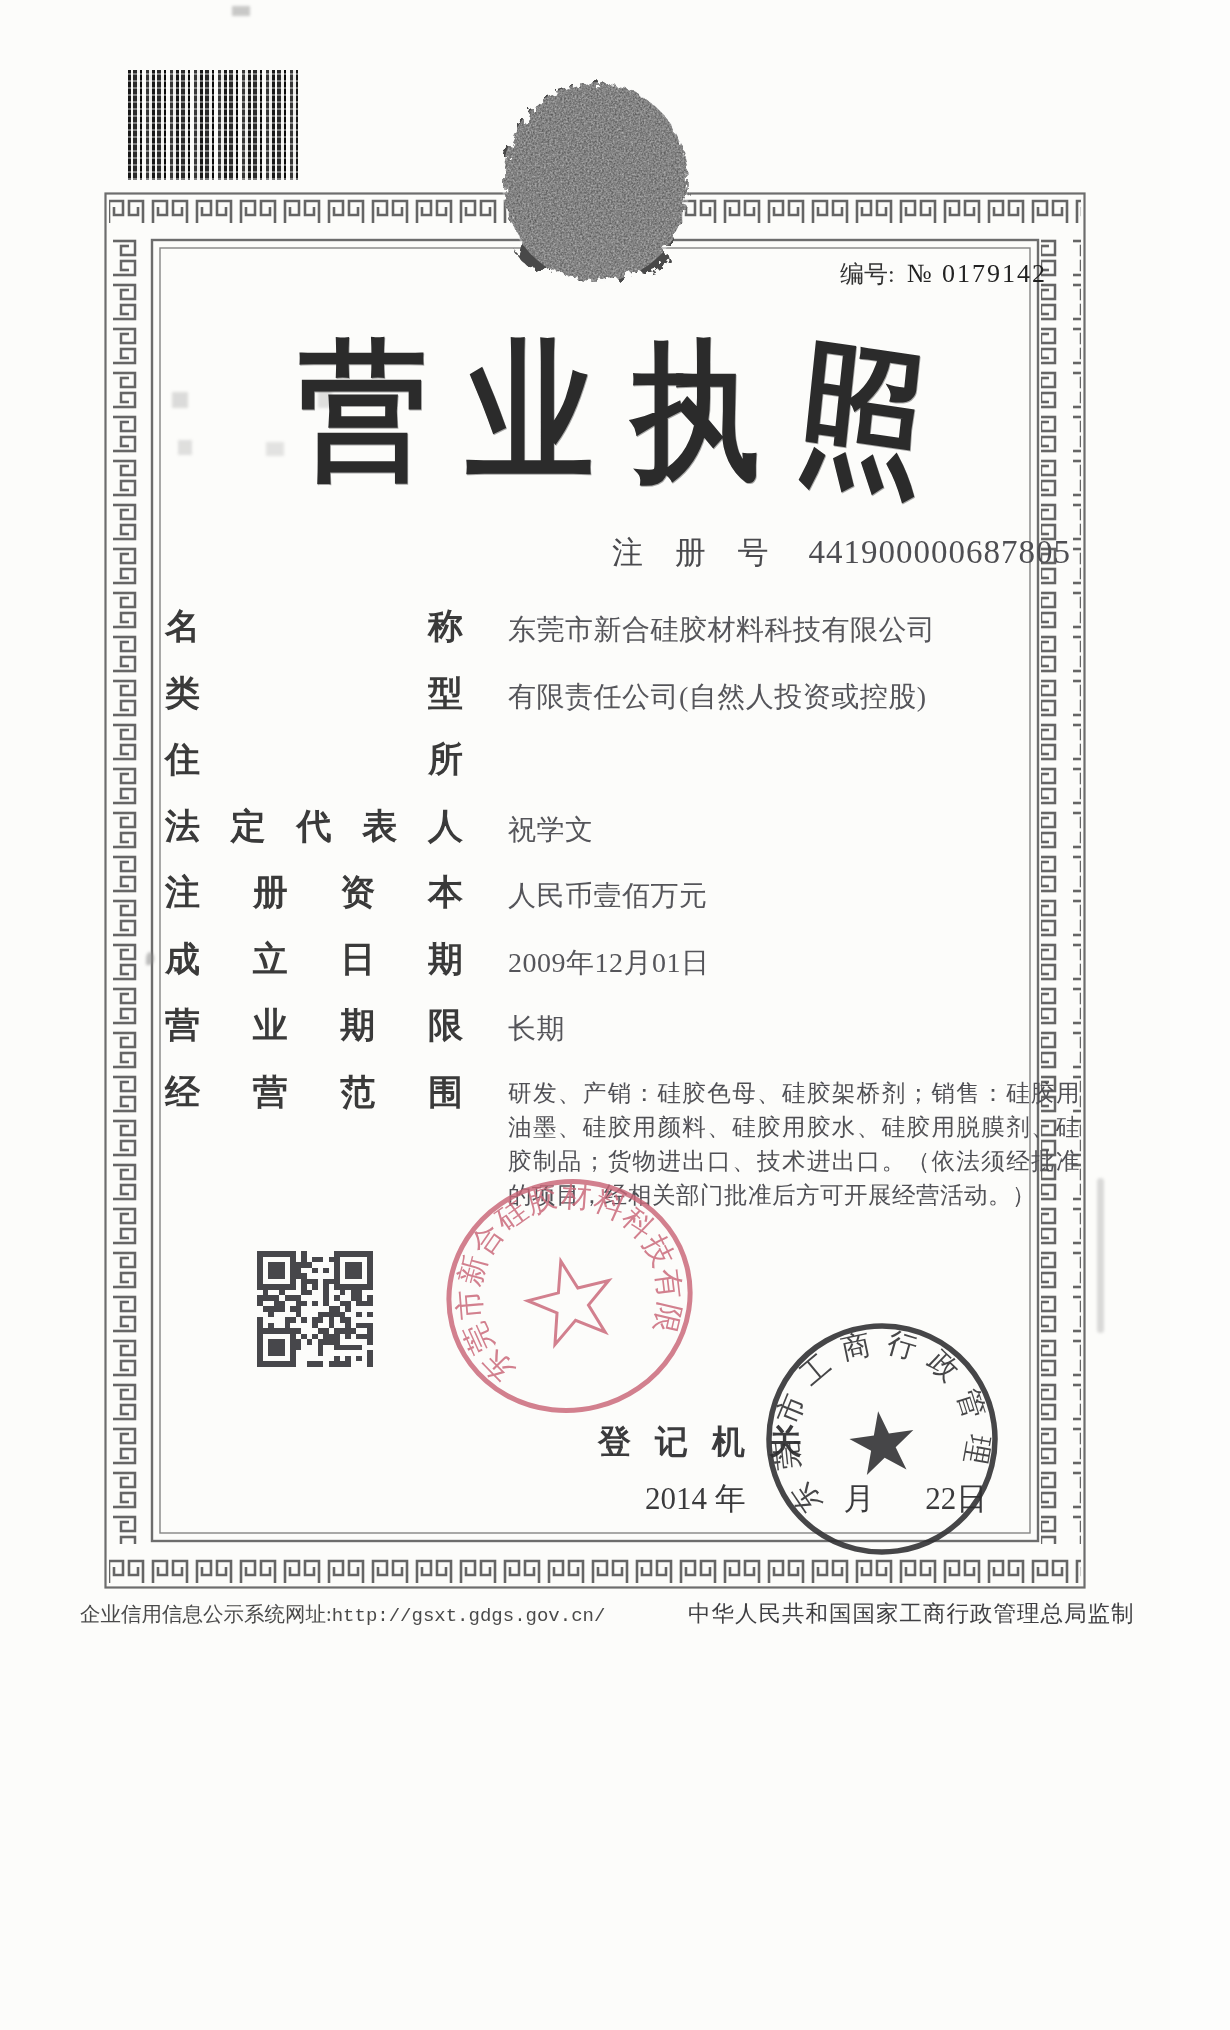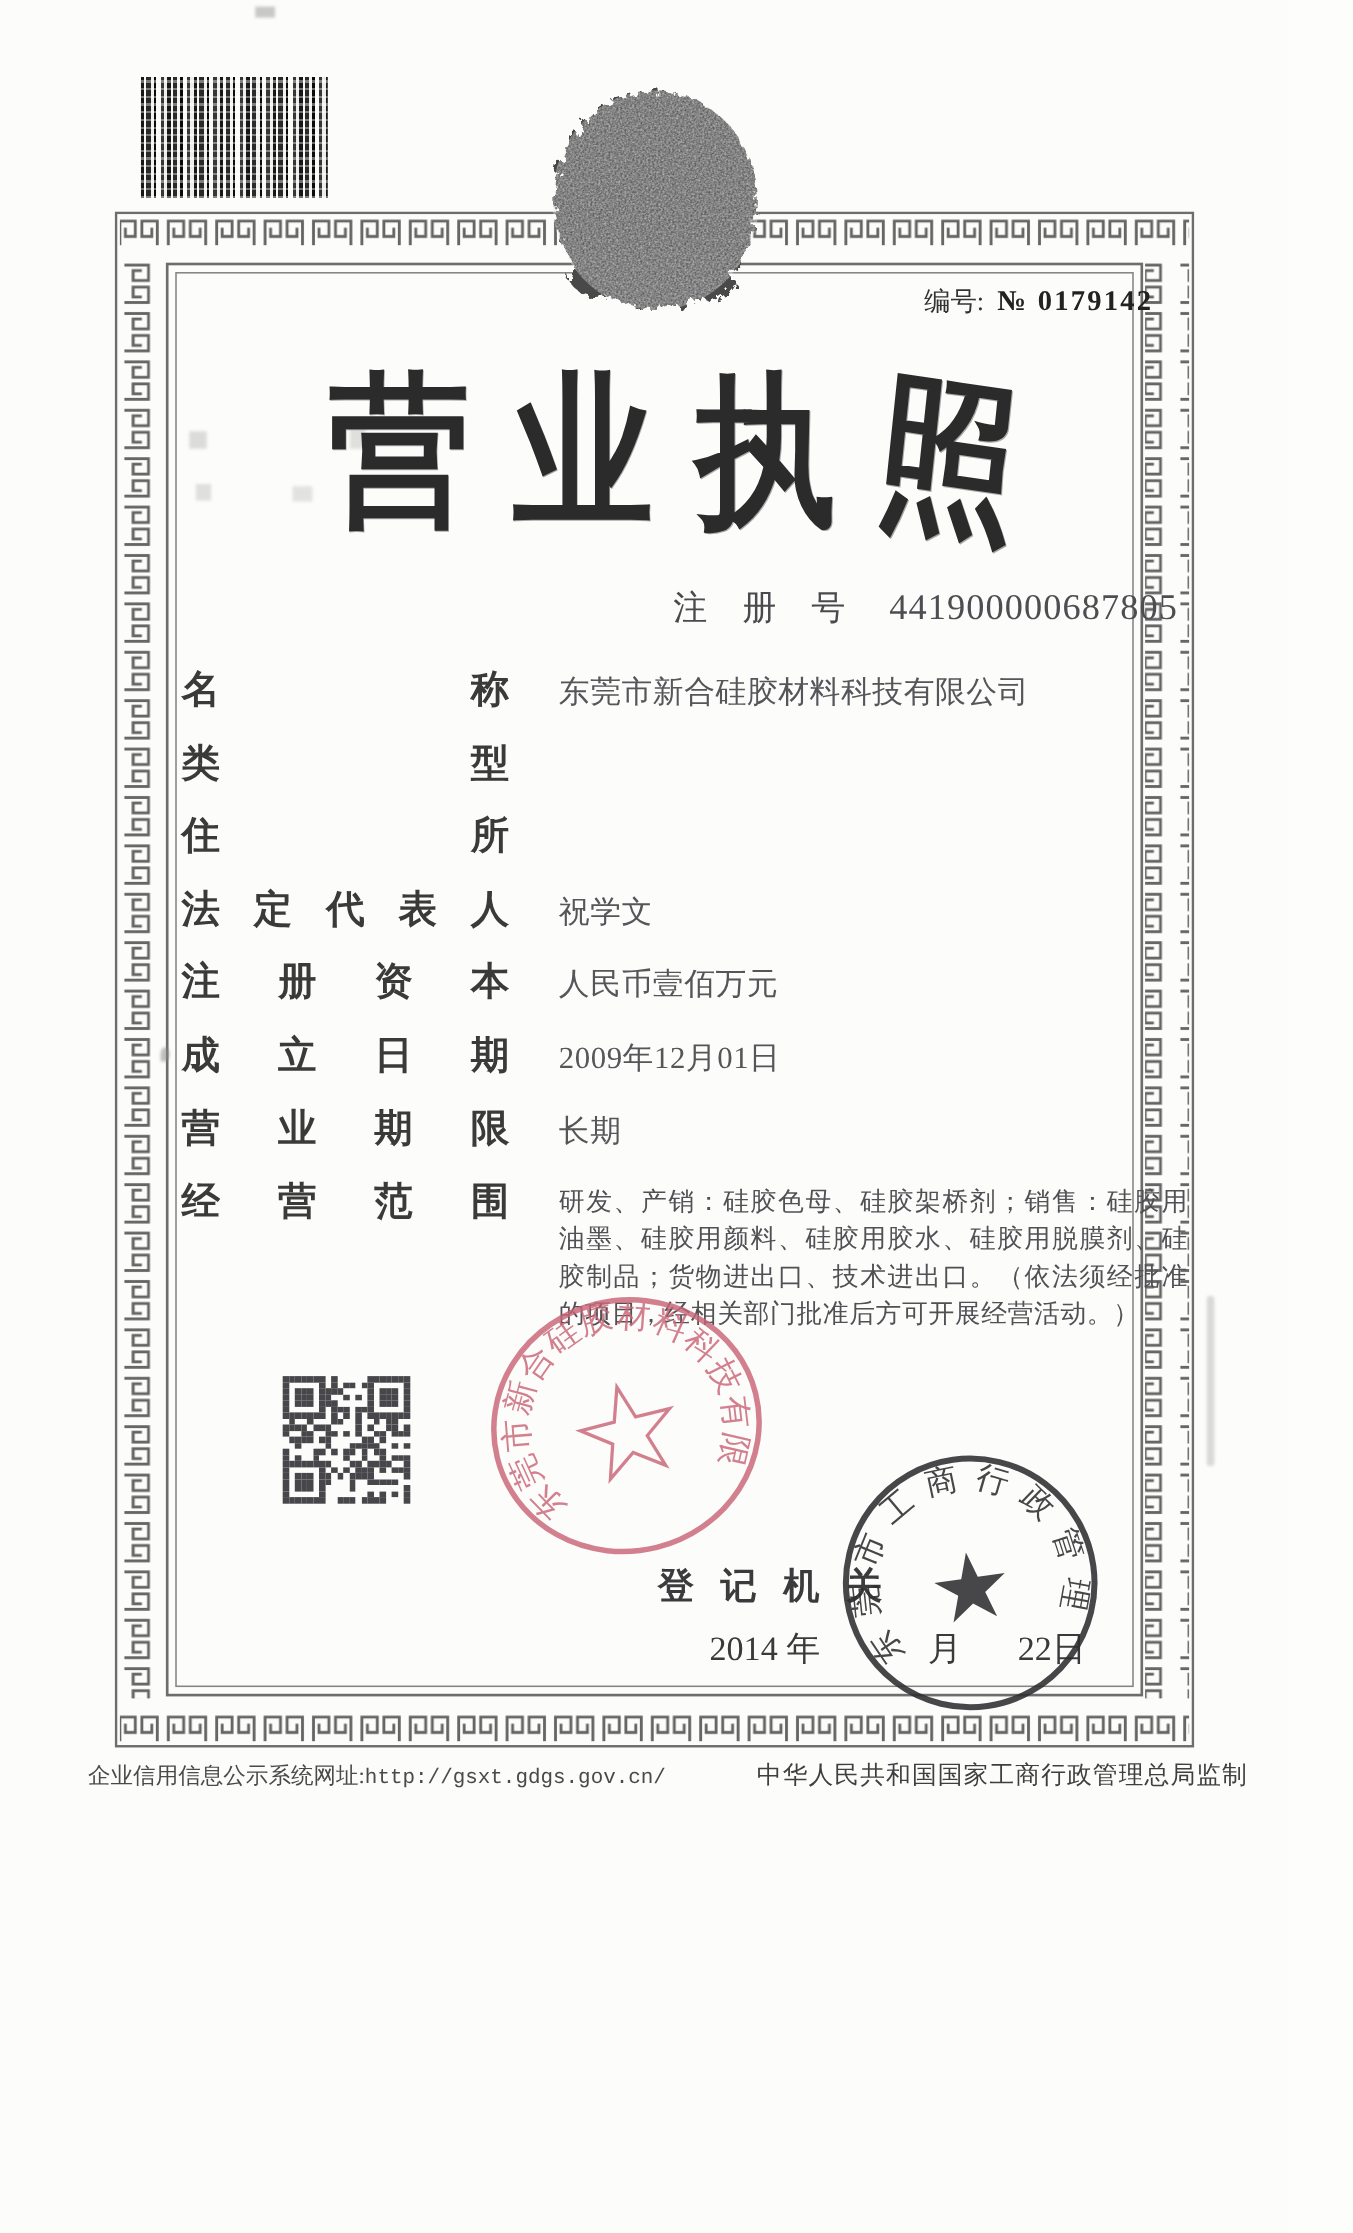--- a/index.html
+++ b/index.html
@@ -19,21 +19,21 @@
   #qr-code{position:absolute;left:257px;top:1251px;z-index:2;display:grid;
            grid-template-columns:repeat(21,5.5px);grid-auto-rows:5.5px;filter:blur(.3px);}
   #qr-code span{display:block;}
   #qr-code span.d{background:#47474b;}
   #company-seal{position:absolute;left:428px;top:1168px;z-index:3;}
   #registry-seal{position:absolute;left:758px;top:1318px;z-index:4;}
 
   
   #serial{position:absolute;left:840px;top:258px;display:flex;gap:12px;align-items:baseline;z-index:2;}
   #serial .lbl{font-size:24px;color:#333;}
-  #serial .num{font-size:26px;font-weight:700;letter-spacing:2px;color:#222;
+  #serial .num{font-size:26px;font-weight:400;letter-spacing:2px;color:#222;
                font-family:"Liberation Serif",serif;}
 
   
   #title{position:absolute;left:288px;top:330px;width:650px;display:flex;
          justify-content:space-between;z-index:2;}
   #title span{font-size:150px;font-weight:700;line-height:1.1;color:#2b2b2b;
               transform:scaleX(.85);text-shadow:1px 1px 0 rgba(40,40,40,.4);}
   #title span:nth-child(4){transform:scaleX(.85) rotate(7deg) translateY(6px);}
 
   
@@ -141,20 +141,21 @@
           <span>名</span>
           <span>称</span>
         </div>
       <div class="value">东莞市新合硅胶材料科技有限公司</div>
     </div>
     <div class="row">
       <div class="label justify-chars">
           <span>类</span>
           <span>型</span>
         </div>
+      <div class="value">有限责任公司(自然人投资或控股)</div>
     </div>
     <div class="row">
       <div class="label justify-chars">
           <span>住</span>
           <span>所</span>
         </div>
     </div>
     <div class="row">
       <div class="label justify-chars">
           <span>法</span>

